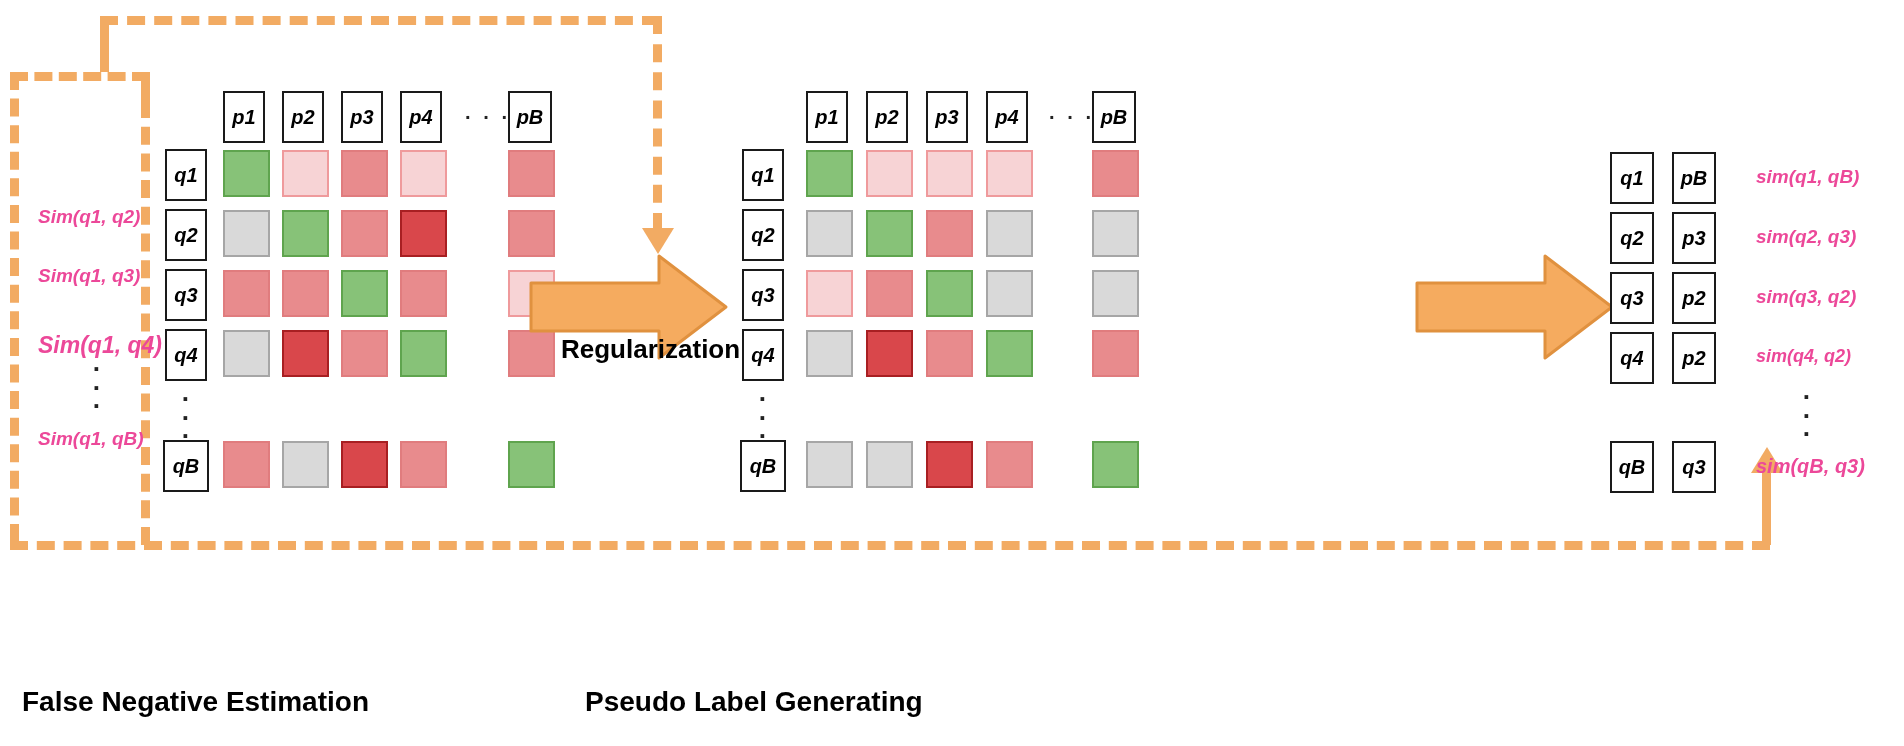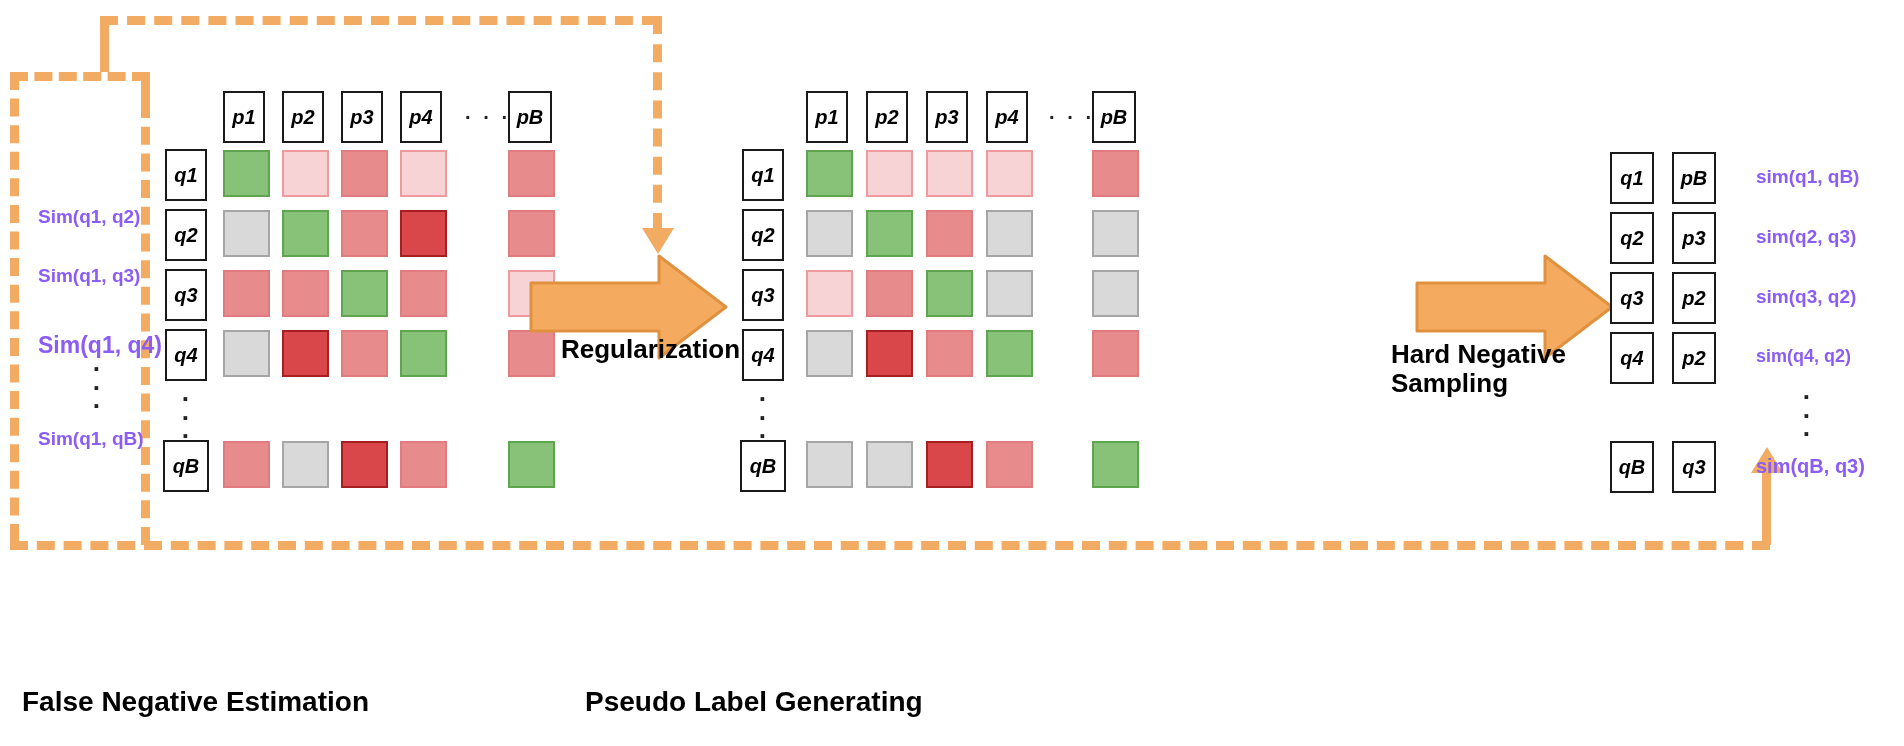--- a/index.html
+++ b/index.html
@@ -25,22 +25,22 @@
   .cell{position:absolute;box-sizing:border-box;}
   .c-green {background:#87c278;border:2px solid #5fa44e;}
   .c-gray  {background:#d9d9d9;border:2px solid #a6a6a6;}
   .c-red1  {background:#f7d3d5;border:2px solid #ef9a9c;}  
   .c-red3  {background:#e88b8d;border:2px solid #e07c7e;}  
   .c-red4  {background:#d9474b;border:2px solid #a81f22;}  
 
   
   .simlab{
     position:absolute;
-    font-weight:bold;
-    color:#8b5cf6;white-space:nowrap;
+    font-style:italic;font-weight:bold;
+    color:#ec4899;white-space:nowrap;
   }
   .caption{
     position:absolute;
     font-weight:bold;color:#000;white-space:nowrap;
   }
   .steplab{
     position:absolute;
     font-weight:bold;color:#000;line-height:1.12;
   }
   .ellipsis-h{
@@ -194,24 +194,20 @@
       <div class="cell c-red4" style="left: 926px; top: 441px; width: 47px; height: 47px;"></div>
       <div class="cell c-red3" style="left: 986px; top: 441px; width: 47px; height: 47px;"></div>
       <div class="cell c-green" style="left: 1092px; top: 441px; width: 47px; height: 47px;"></div>
     </div>
 
   <div class="blockarrow" style="left:1415px;top:253px;width:200px;height:108px;">
     <svg width="200" height="108" viewBox="0 0 200 108">
       <path d="M2,30 L130,30 L130,3 L197,54 L130,105 L130,78 L2,78 Z" fill="#f5ab5f" stroke="#e0913f" stroke-width="3" stroke-linejoin="round"></path>
     </svg>
   </div>
-  <div class="steplab" style="left:1391px;top:340px;font-size:26px;">
-    <span>Hard Negative</span><br>
-    <span>Sampling</span>
-  </div>
 
   <div id="pairs-col">
       <div class="tok" style="left: 1610px; top: 152px; width: 44px; height: 52px; font-size: 20px;">q1</div>
       <div class="tok" style="left: 1672px; top: 152px; width: 44px; height: 52px; font-size: 20px;">pB</div>
       <div class="simlab" style="left: 1756px; top: 166px; font-size: 19px;">sim(q1, qB)</div>
       <div class="tok" style="left: 1610px; top: 212px; width: 44px; height: 52px; font-size: 20px;">q2</div>
       <div class="tok" style="left: 1672px; top: 212px; width: 44px; height: 52px; font-size: 20px;">p3</div>
       <div class="simlab" style="left: 1756px; top: 226px; font-size: 19px;">sim(q2, q3)</div>
       <div class="tok" style="left: 1610px; top: 272px; width: 44px; height: 52px; font-size: 20px;">q3</div>
       <div class="tok" style="left: 1672px; top: 272px; width: 44px; height: 52px; font-size: 20px;">p2</div>

